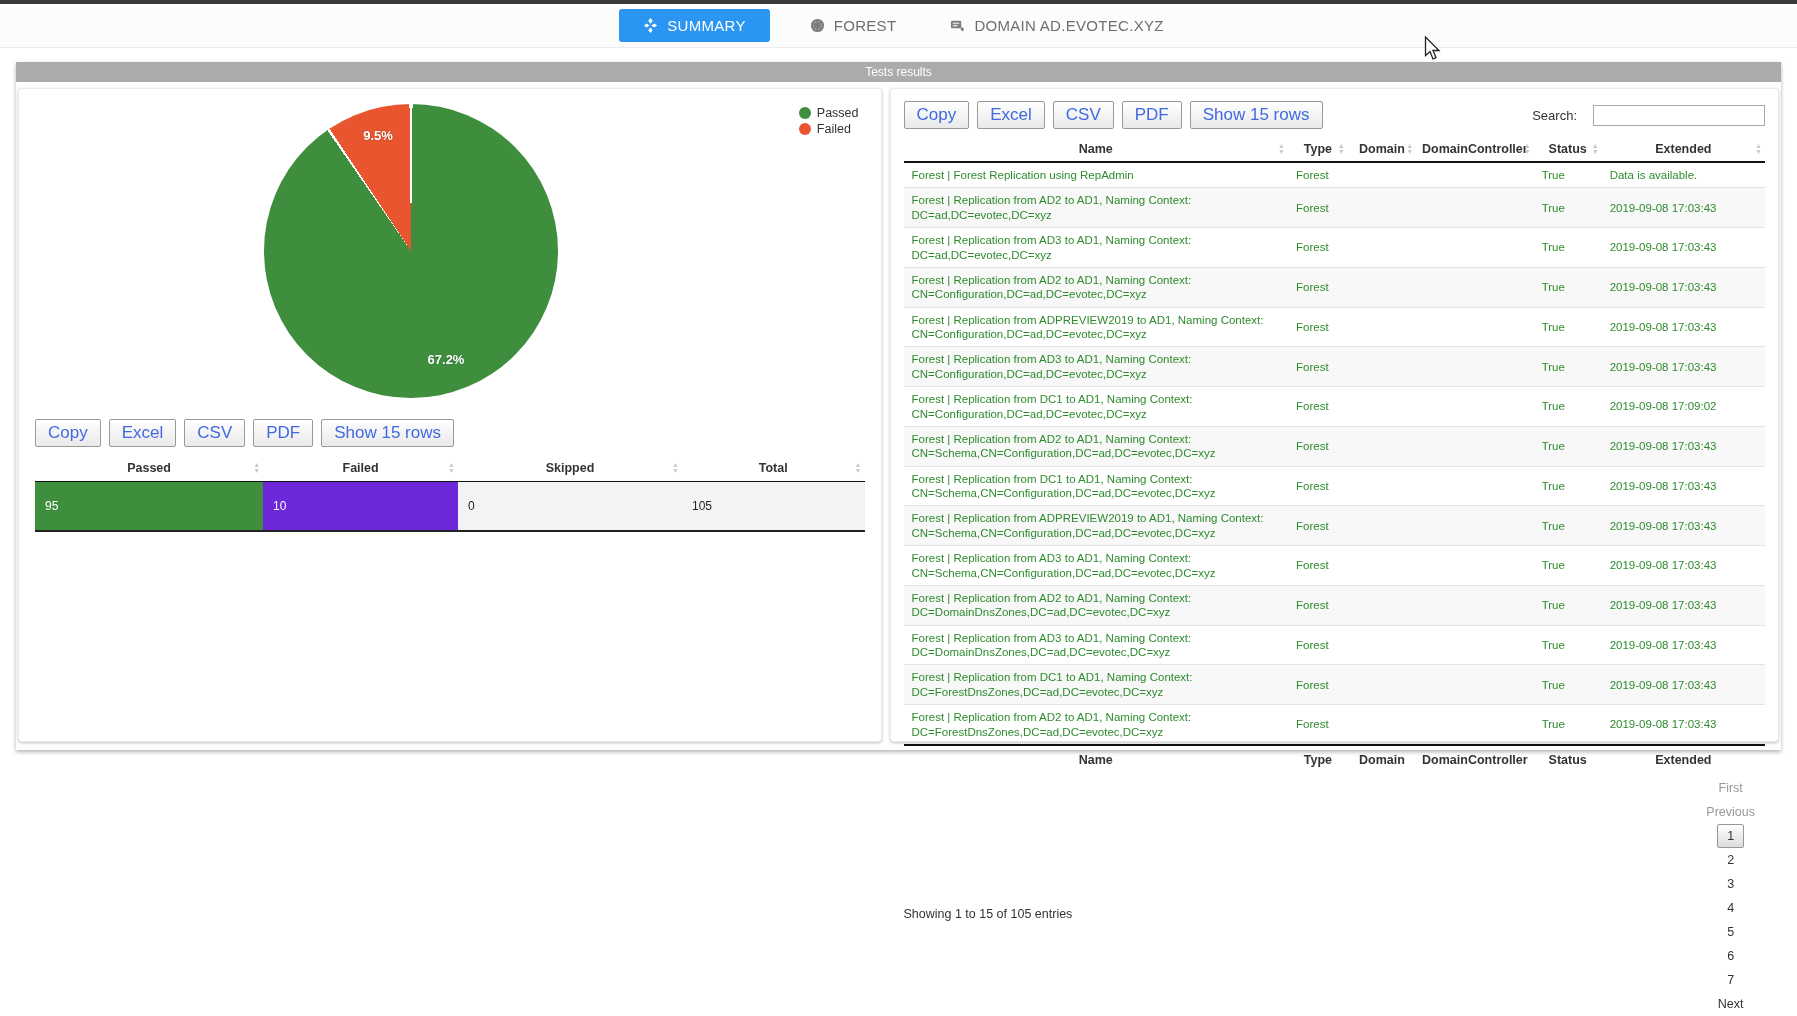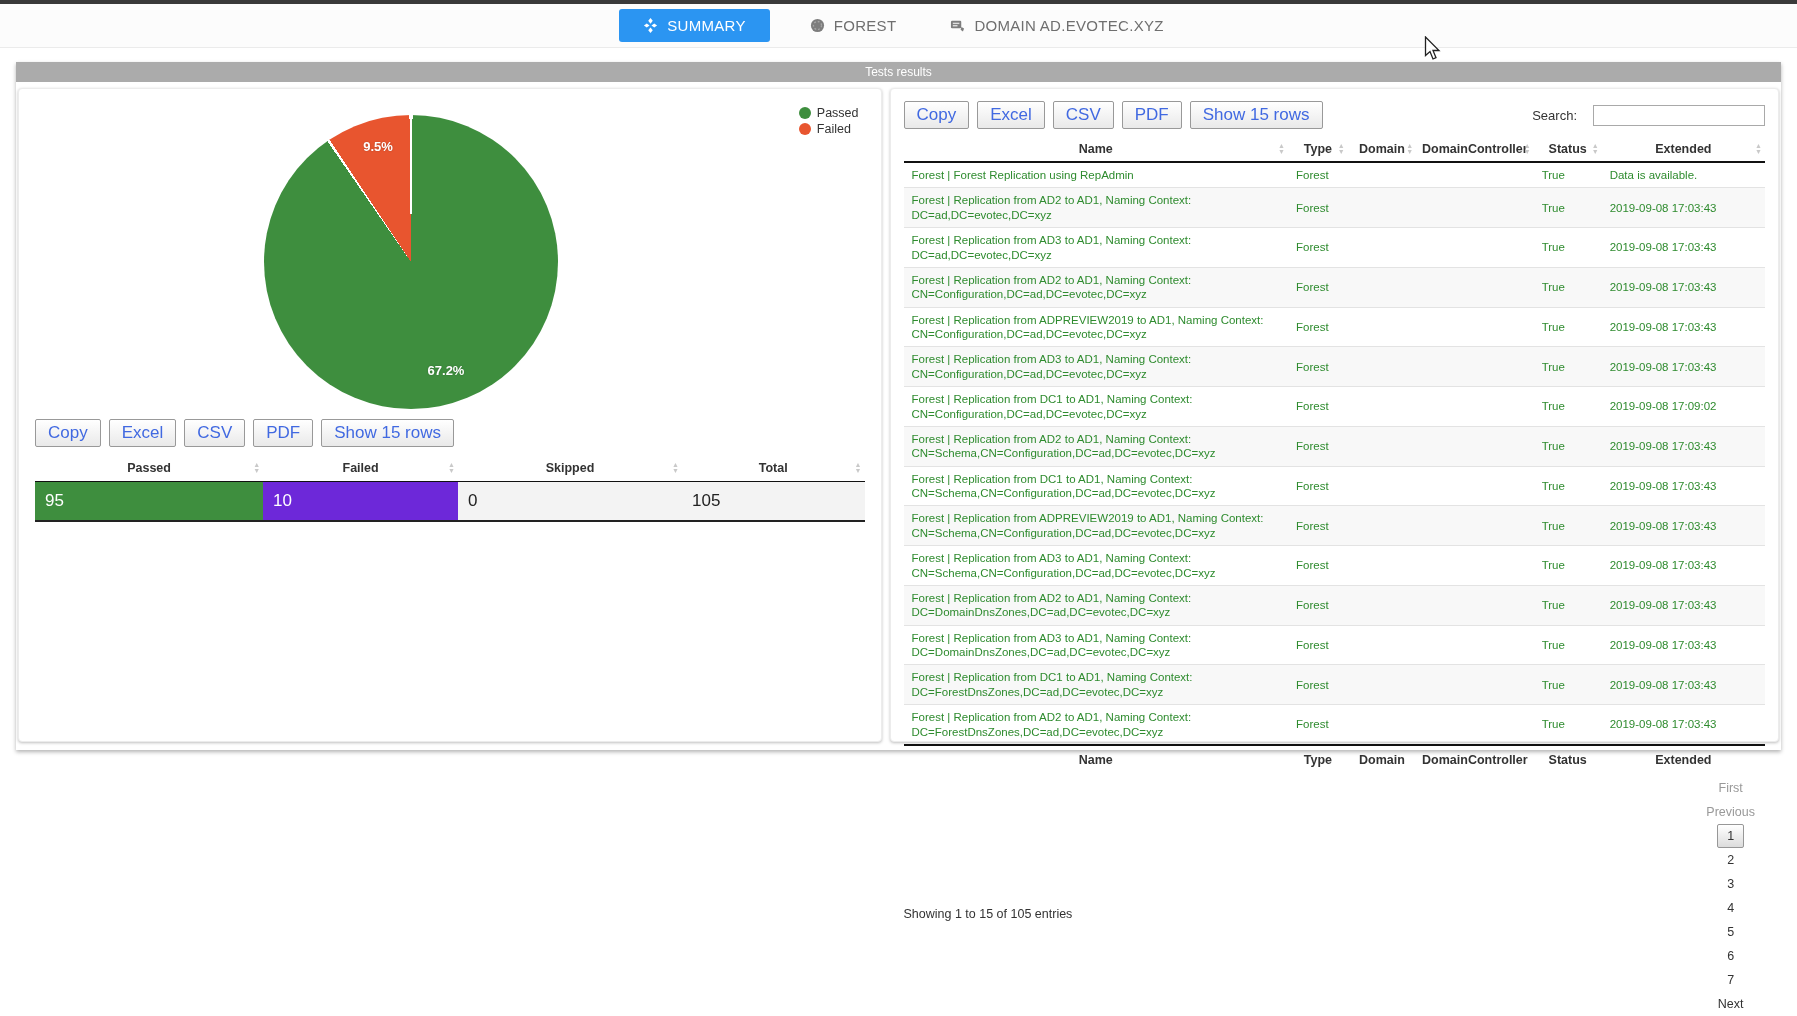--- a/index.html
+++ b/index.html
@@ -28,21 +28,21 @@
     font-weight:normal; font-size:12px; text-align:center;}
   .cards{display:flex; gap:8px; padding:6px 2px;}
   .card{flex:1; background:#fff; border:1px solid #ececec; border-radius:4px;
     box-shadow:0 1px 3px rgba(0,0,0,.25); position:relative; height:654px;}
 
   
   .legend{position:absolute; top:16px; right:22px;}
   .legend-item{display:flex; align-items:center; gap:6px; font-size:12.5px;
     color:#333; line-height:16px;}
   .legend-dot{width:12px; height:12px; border-radius:50%; display:inline-block;}
-  .pie{position:absolute; left:245px; top:26px; width:294px; height:294px;
+  .pie{position:absolute; left:245px; top:15px; width:294px; height:294px;
     border-radius:50%;}
   .pie-label{position:absolute; transform:translate(-50%,-50%); color:#fff;
     font-weight:bold; font-size:13px; white-space:nowrap;
     text-shadow:0 0 2px rgba(0,0,0,.25);}
   .pie-label.failed{left:114px; top:31px;}
   .pie-label.passed{left:182px; top:255px;}
   .left-bottom{position:absolute; top:330px; left:16px; right:16px;}
 
   .toolbar{display:flex; align-items:center;}
   .dt-btn{display:inline-block; padding:3px 12px; margin-right:8px;
@@ -52,21 +52,21 @@
 
   table{width:100%; border-collapse:collapse;}
   th{font-weight:bold;}
   .sort{position:absolute; right:3px; top:50%; transform:translateY(-50%);
     display:flex; flex-direction:column; align-items:center;}
   .sort i{font-style:normal; font-size:7px; line-height:6px; color:#c9c9c9;}
 
   .summary-table{margin-top:8px;}
   .summary-table thead th{padding:6px 8px; font-size:12.5px; text-align:center;
     position:relative; border-bottom:1px solid #111;}
-  .summary-table tbody td{padding:9px 10px; font-size:17px;
+  .summary-table tbody td{padding:17px 10px; font-size:12px;
     border-bottom:2px solid #222; text-align:left;}
   .cell-passed{background:#3e8e3e; color:#fff;}
   .cell-failed{background:#6d28d9; color:#fff;}
   .cell-skipped,.cell-total{background:#f3f3f3; color:#222;}
   .info{font-size:12.5px; color:#333; margin-top:13px;}
 
   
   .card.right{padding:12px 13px;}
   .toolbar-row{display:flex; justify-content:space-between; align-items:center;
     margin-bottom:8px;}

